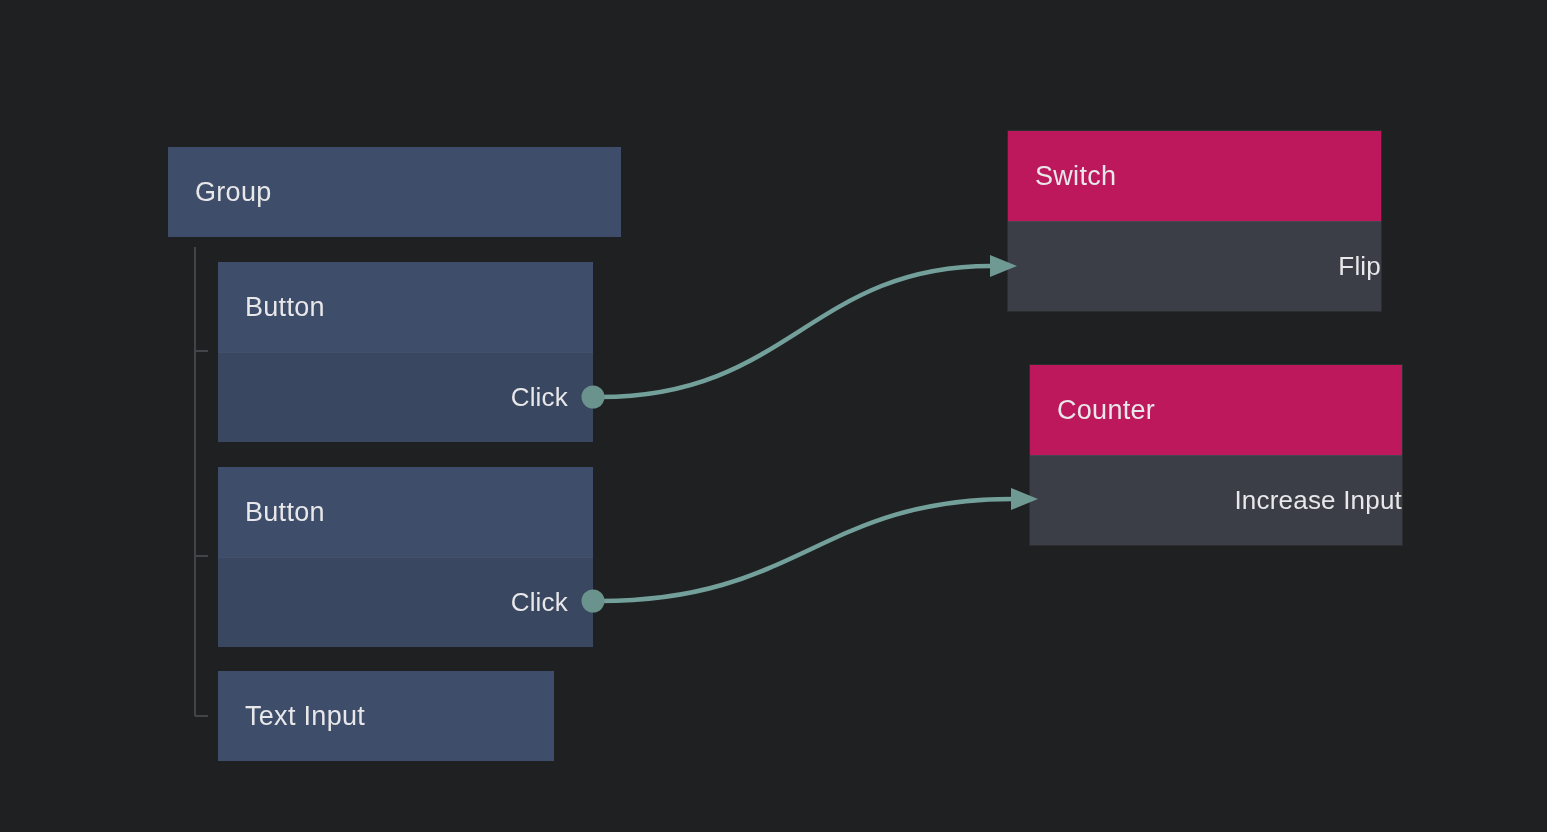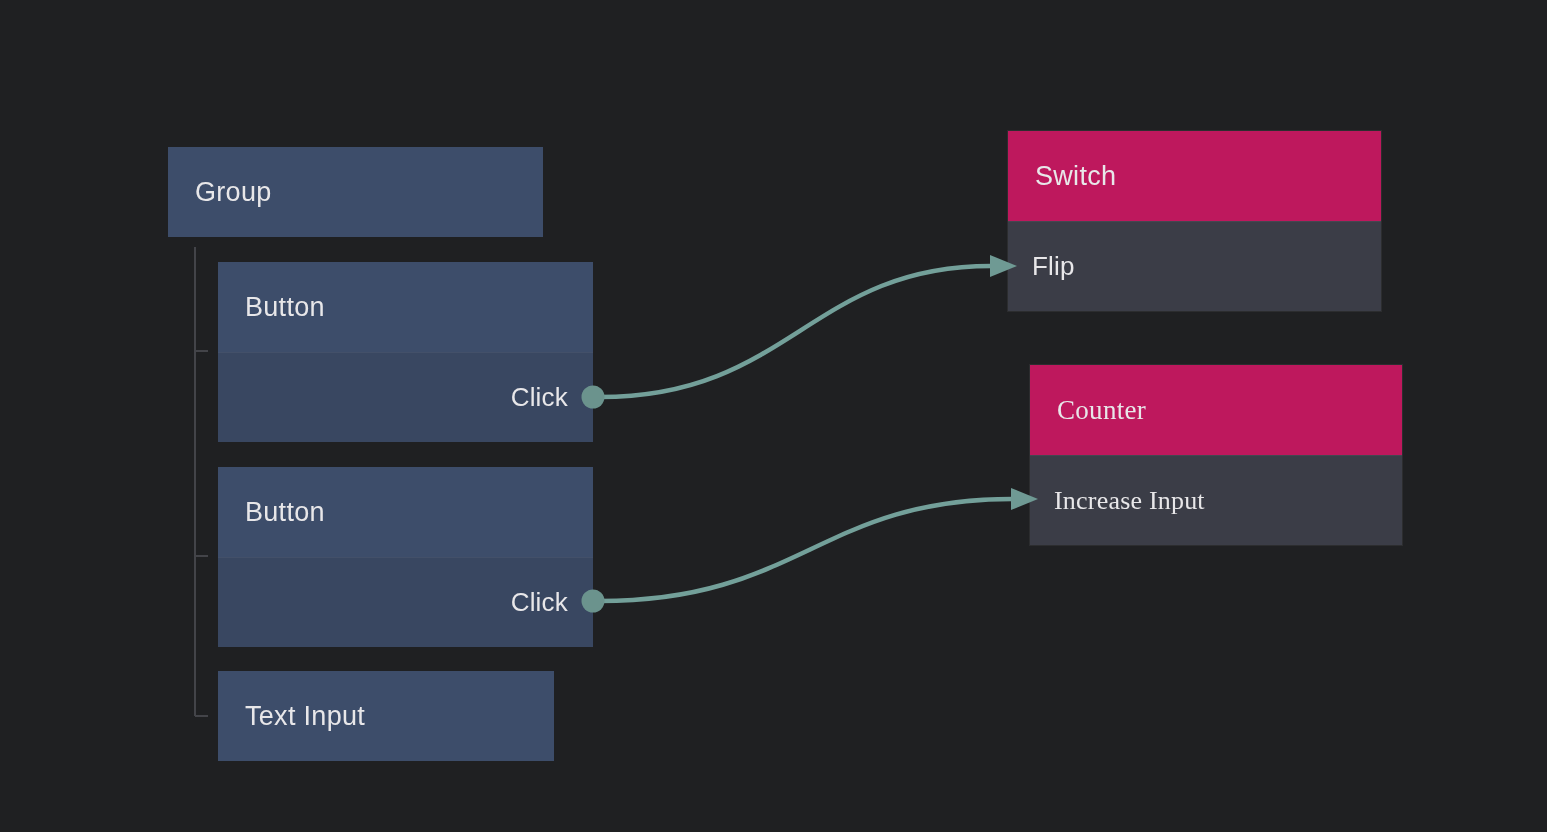--- a/index.html
+++ b/index.html
@@ -22,37 +22,37 @@
     white-space: nowrap;
   }
   .node .row {
     display: flex; align-items: center;
     height: 90px;
     font-size: 26px; letter-spacing: 0.2px;
     border-top: 1px solid rgba(255,255,255,0.05);
     white-space: nowrap;
   }
   .row.out { justify-content: flex-end; padding-right: 25px; }
-  .row.in  { justify-content: flex-start; padding-left: 24px; }
+  .row.in  { justify-content: flex-end; padding-left: 24px; }
 
   
   .blue .hdr { background: #3d4d6a; }
   .blue .row { background: #394761; text-align: center; }
 
   
   .gray { border: 1px solid rgba(255,255,255,0.06); }
   .gray .hdr { background: #be185d; height: 90px; }
   .gray .row { background: #3b3d47; height: 90px; }
 
-  #node-group      { left: 168px;  top: 147px; width: 375px; }
+  #node-group      { left: 168px;  top: 147px; width: 453px; }
   #node-button-1   { left: 218px;  top: 262px; width: 375px; }
   #node-button-2   { left: 218px;  top: 467px; width: 375px; }
   #node-text-input { left: 218px;  top: 671px; width: 336px; }
   #node-switch     { left: 1007px; top: 130px; width: 375px; }
-  #node-counter    { left: 1029px; top: 364px; width: 374px; font-family: Liberation Serif, serif; }
+  #node-counter    { left: 1029px; top: 364px; width: 374px; }
 
   svg.wire-layer {
     position: absolute; left: 0; top: 0;
     width: 1547px; height: 832px;
     pointer-events: none;
   }
   .tree-line { stroke: #434449; stroke-width: 2; fill: none; }
   .wire  { stroke: #73a09a; stroke-width: 4.5; fill: none; stroke-linecap: round; }
   .arrow { fill: #6f9a94; }
   .port  { fill: #6b938d; }

